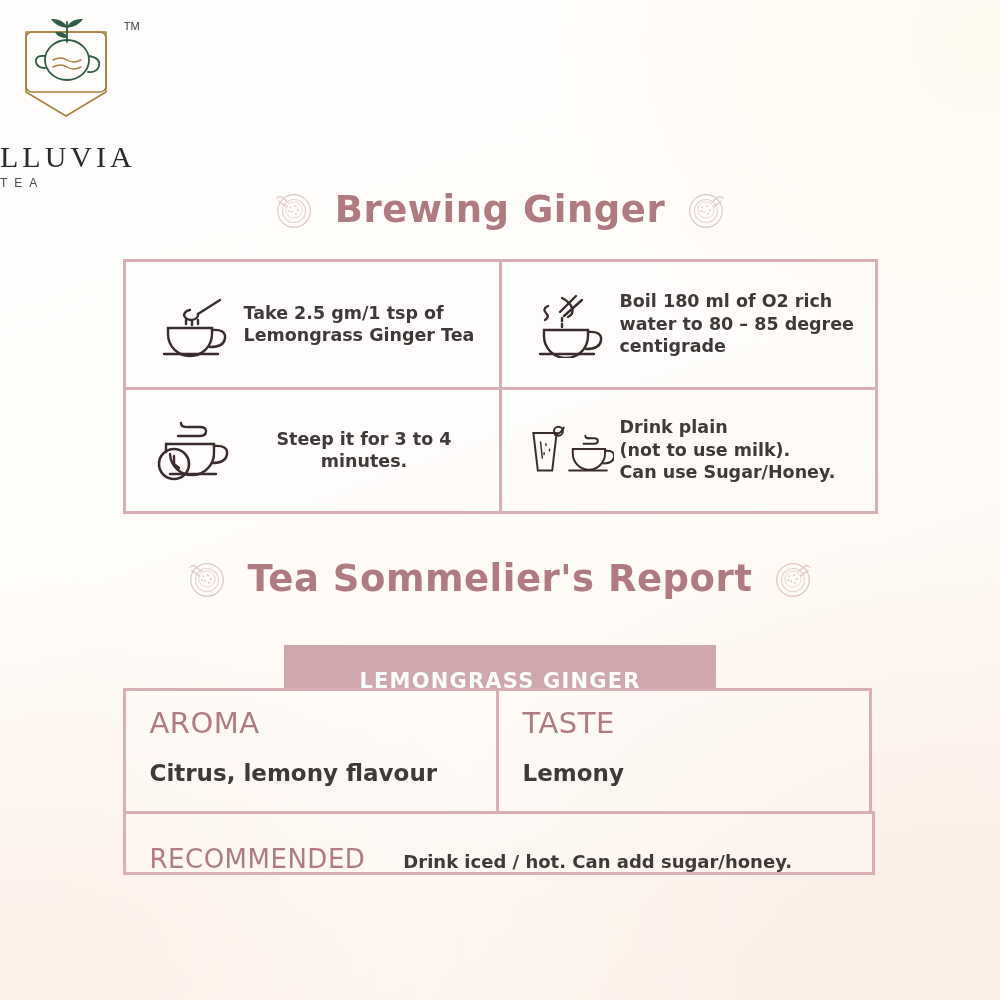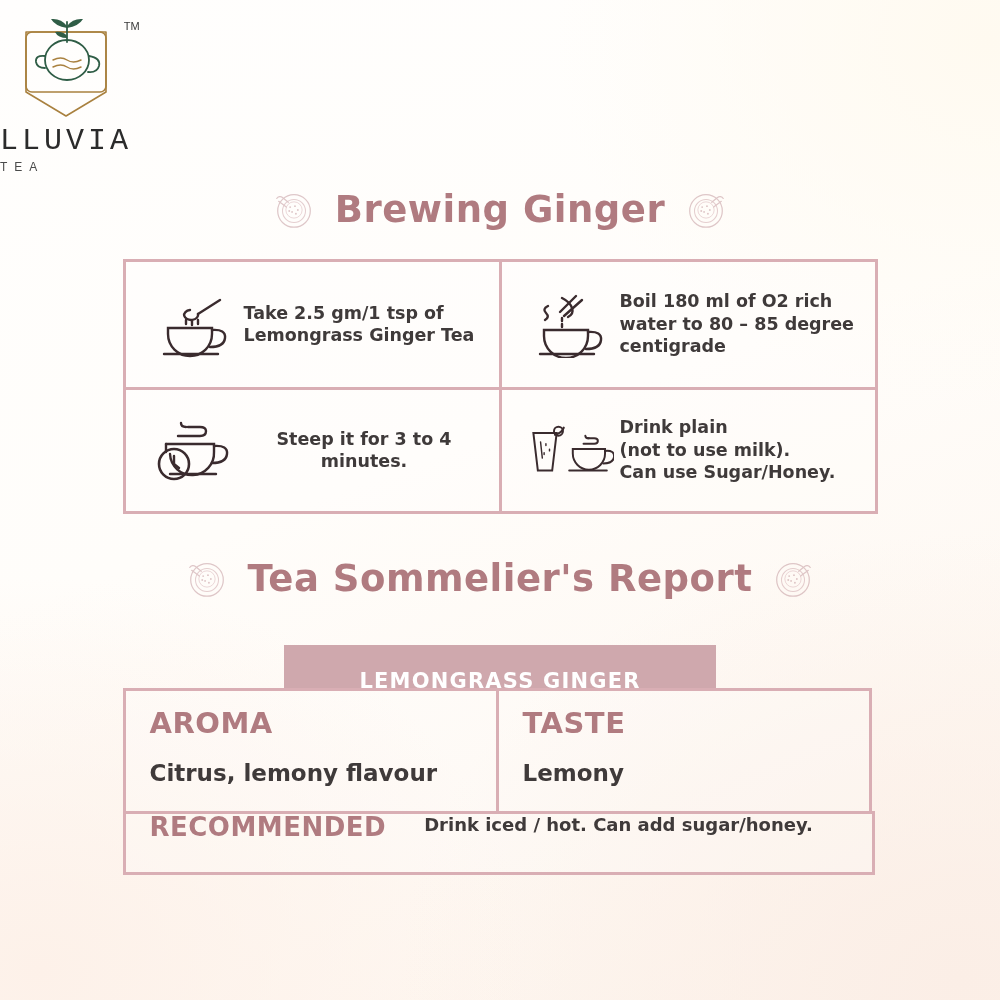--- a/index.html
+++ b/index.html
@@ -42,25 +42,25 @@
   .logo-mark svg { display: block; }
   .logo-tm {
     position: absolute;
     right: -8px;
     top: 4px;
     font-size: 11px;
     color: #3a3a3a;
     letter-spacing: .2px;
   }
   .logo-name {
-    margin-top: 4px;
+    margin-top: 20px;
     font-size: 30px;
     letter-spacing: 4px;
     color: #2b2b2b;
-    font-family: Liberation Mono, monospace;
+    font-family: Liberation Serif, serif;
     font-weight: 400;
   }
   .logo-sub {
     margin-top: 2px;
     font-size: 12px;
     letter-spacing: 7px;
     color: #4a4a4a;
   }
 
   
@@ -148,24 +148,24 @@
     display: flex;
   }
   .report-cell {
     border: 3px solid #d9aeb4;
     margin: -1.5px;
     box-sizing: border-box;
     padding: 18px 24px;
     background: rgba(255,255,255,0.22);
   }
   .report-cell.half { width: 50%; height: 126px; }
-  .report-cell.full { width: 100%; height: 64px; display: flex; align-items: flex-start; gap: 38px; padding: 0 24px; }
+  .report-cell.full { width: 100%; height: 64px; display: flex; align-items: flex-end; gap: 38px; padding: 0 24px; }
   .cell-label {
     font-family: "DejaVu Sans", sans-serif;
-    font-weight: bold;
+    font-weight: normal;
     font-size: 29px;
     color: #b07b80;
     letter-spacing: .5px;
     line-height: 1;
   }
   .cell-value {
     margin-top: 22px;
     font-family: "DejaVu Sans", sans-serif;
     font-weight: bold;
     font-size: 23px;

